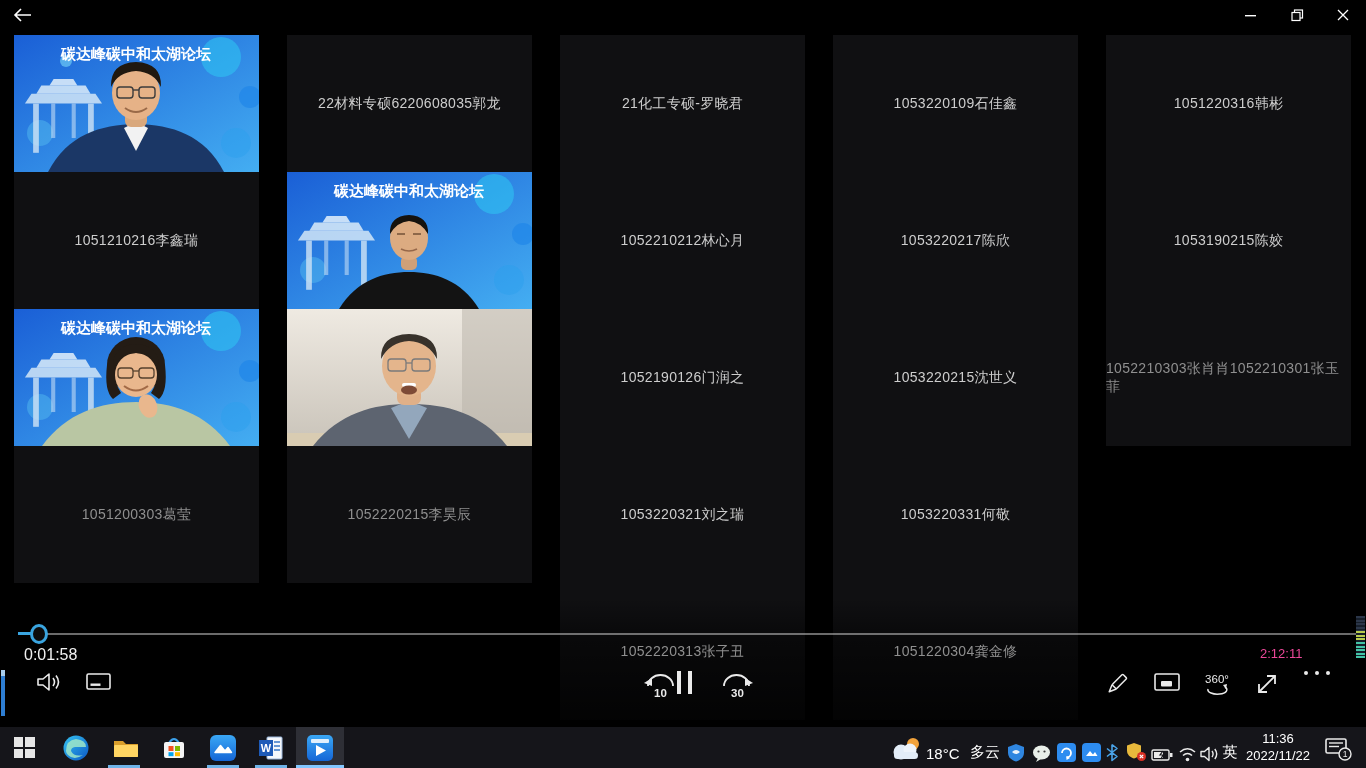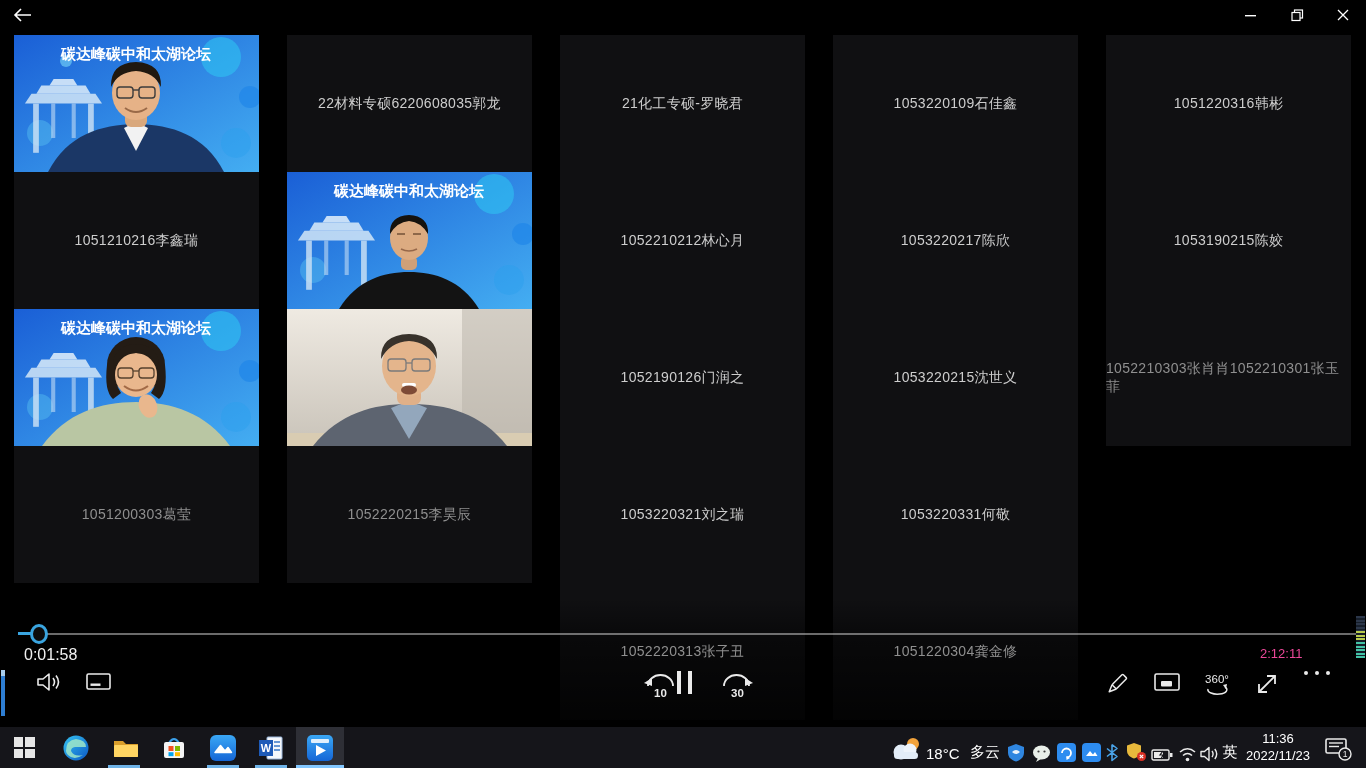--- a/index.html
+++ b/index.html
@@ -481,21 +481,21 @@
       <path d="M12,5 q2.2,3 0,6" fill="none" stroke="#eaeaea" stroke-width="1.4"></path>
       <path d="M14.8,3 q3.8,5 0,10" fill="none" stroke="#eaeaea" stroke-width="1.4"></path>
     </svg>
   </div>
   <div class="tray-ic" style="left:1220px;width:20px">
     <span class="tray-txt">英</span>
   </div>
 
   <div class="clock">
     <div>11:36</div>
-    <div>2022/11/23</div>
+    <div>2022/11/22</div>
   </div>
 
   <div class="tray-ic" style="left:1322px;width:34px">
     <svg width="30" height="26">
       <rect x="2" y="3" width="20" height="14" rx="1.5" fill="none" stroke="#eaeaea" stroke-width="1.6"></rect>
       <line x1="5" y1="7" x2="19" y2="7" stroke="#eaeaea" stroke-width="1.4"></line>
       <line x1="5" y1="10.5" x2="15" y2="10.5" stroke="#eaeaea" stroke-width="1.4"></line>
       <circle cx="21" cy="18" r="6" fill="#15151a" stroke="#eaeaea" stroke-width="1.4"></circle>
       <text x="21" y="21.4" text-anchor="middle" font-size="8.5" fill="#eaeaea">1</text>
     </svg>

